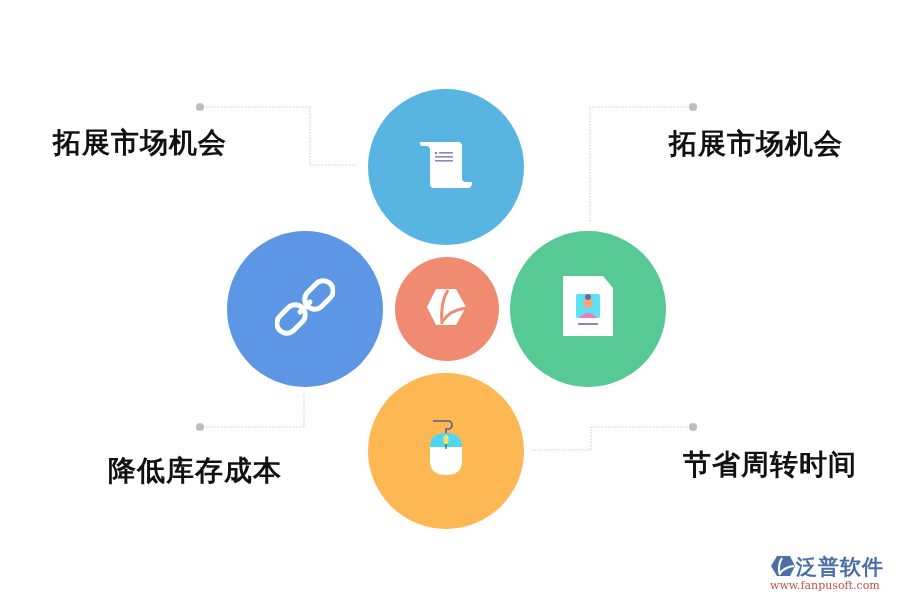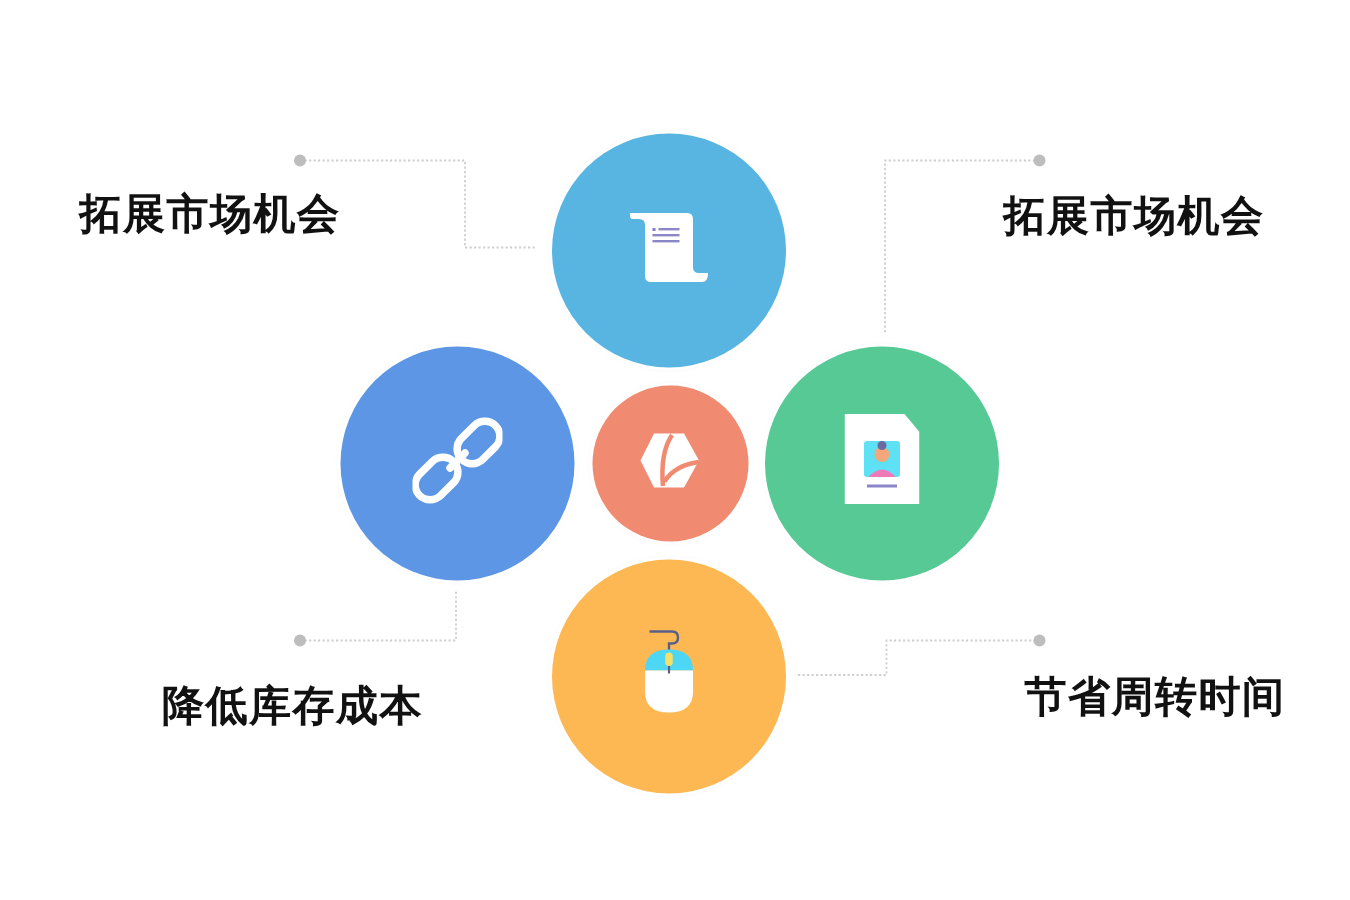--- a/index.html
+++ b/index.html
@@ -92,14 +92,25 @@
         <line x1="20" y1="25" x2="20" y2="30" stroke="#5a5f8a" stroke-width="1.4"></line>
       </svg>
     </span>
   </div>
 
   <div class="label" style="left:53px; top:124px;">拓展市场机会</div>
   <div class="label" style="left:669px; top:125px;">拓展市场机会</div>
   <div class="label" style="left:108px; top:452px;">降低库存成本</div>
   <div class="label" style="left:683px; top:446px;">节省周转时间</div>
 
+  <div class="logo">
+    <span class="logo-mark">
+      <svg width="26" height="22" viewBox="0 0 26 22">
+        <path d="M7,1 L20,1 L25,11 L20,21 L7,21 L1,11 Z" fill="#4d6fa8"></path>
+        <path d="M12,3 Q7,11 10,20" fill="none" stroke="#ffffff" stroke-width="2"></path>
+        <path d="M10,18 Q15,12 24,11" fill="none" stroke="#ffffff" stroke-width="2"></path>
+      </svg>
+    </span>
+    <span class="logo-text">泛普软件</span>
+    <span class="logo-url">www.fanpusoft.com</span>
+  </div>
 
 </div>
 
 </body></html>

